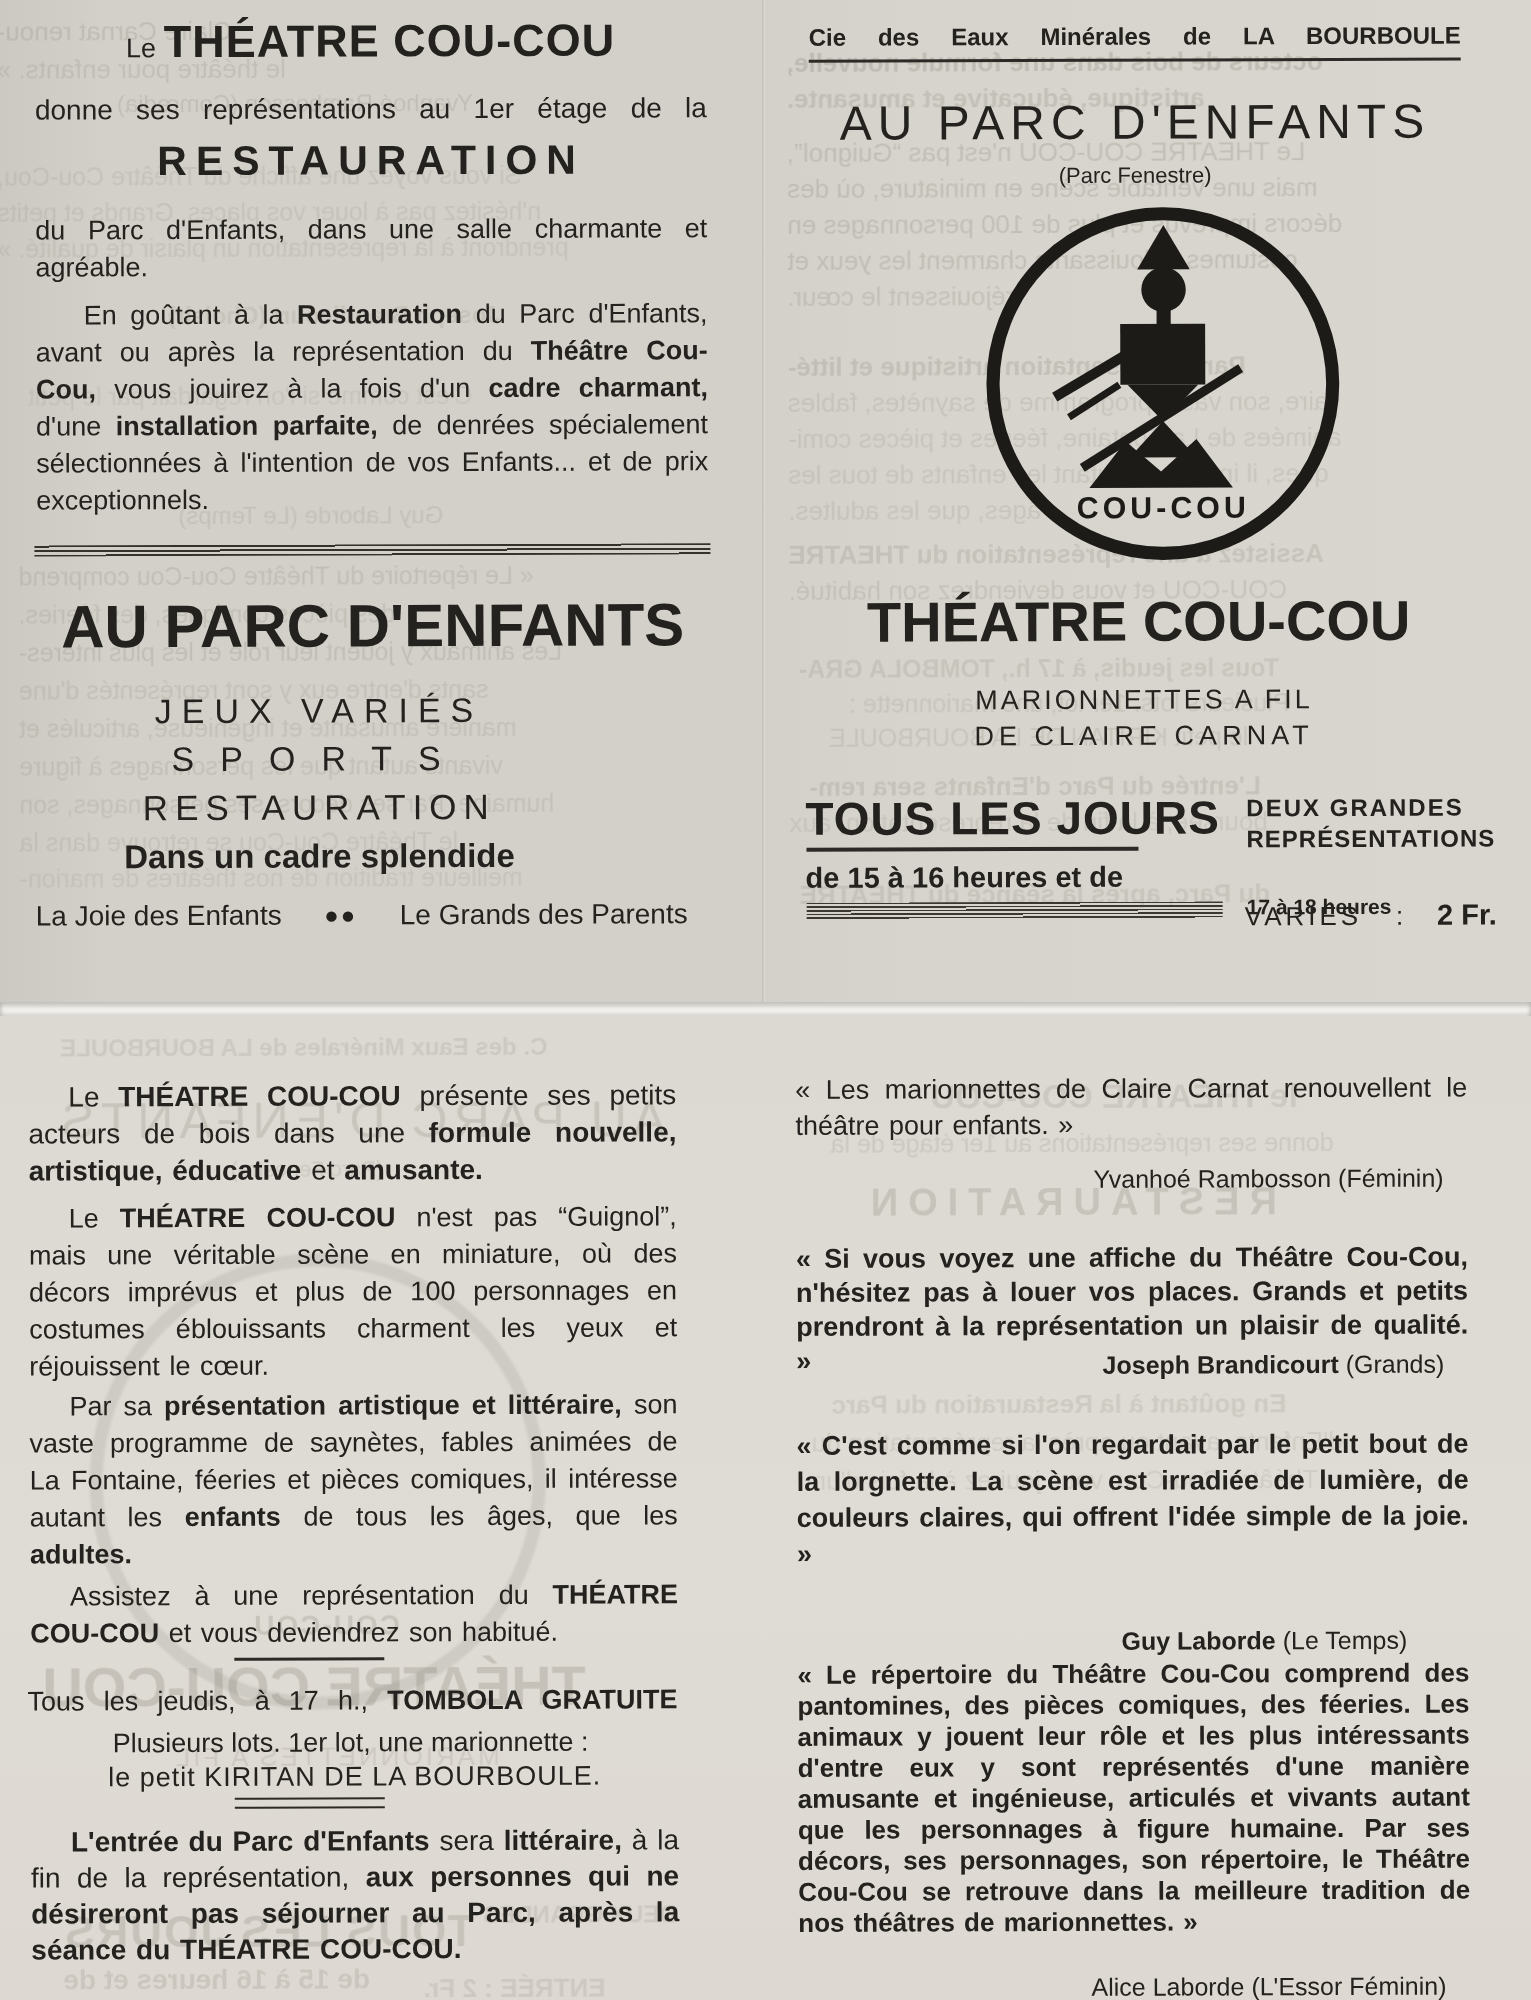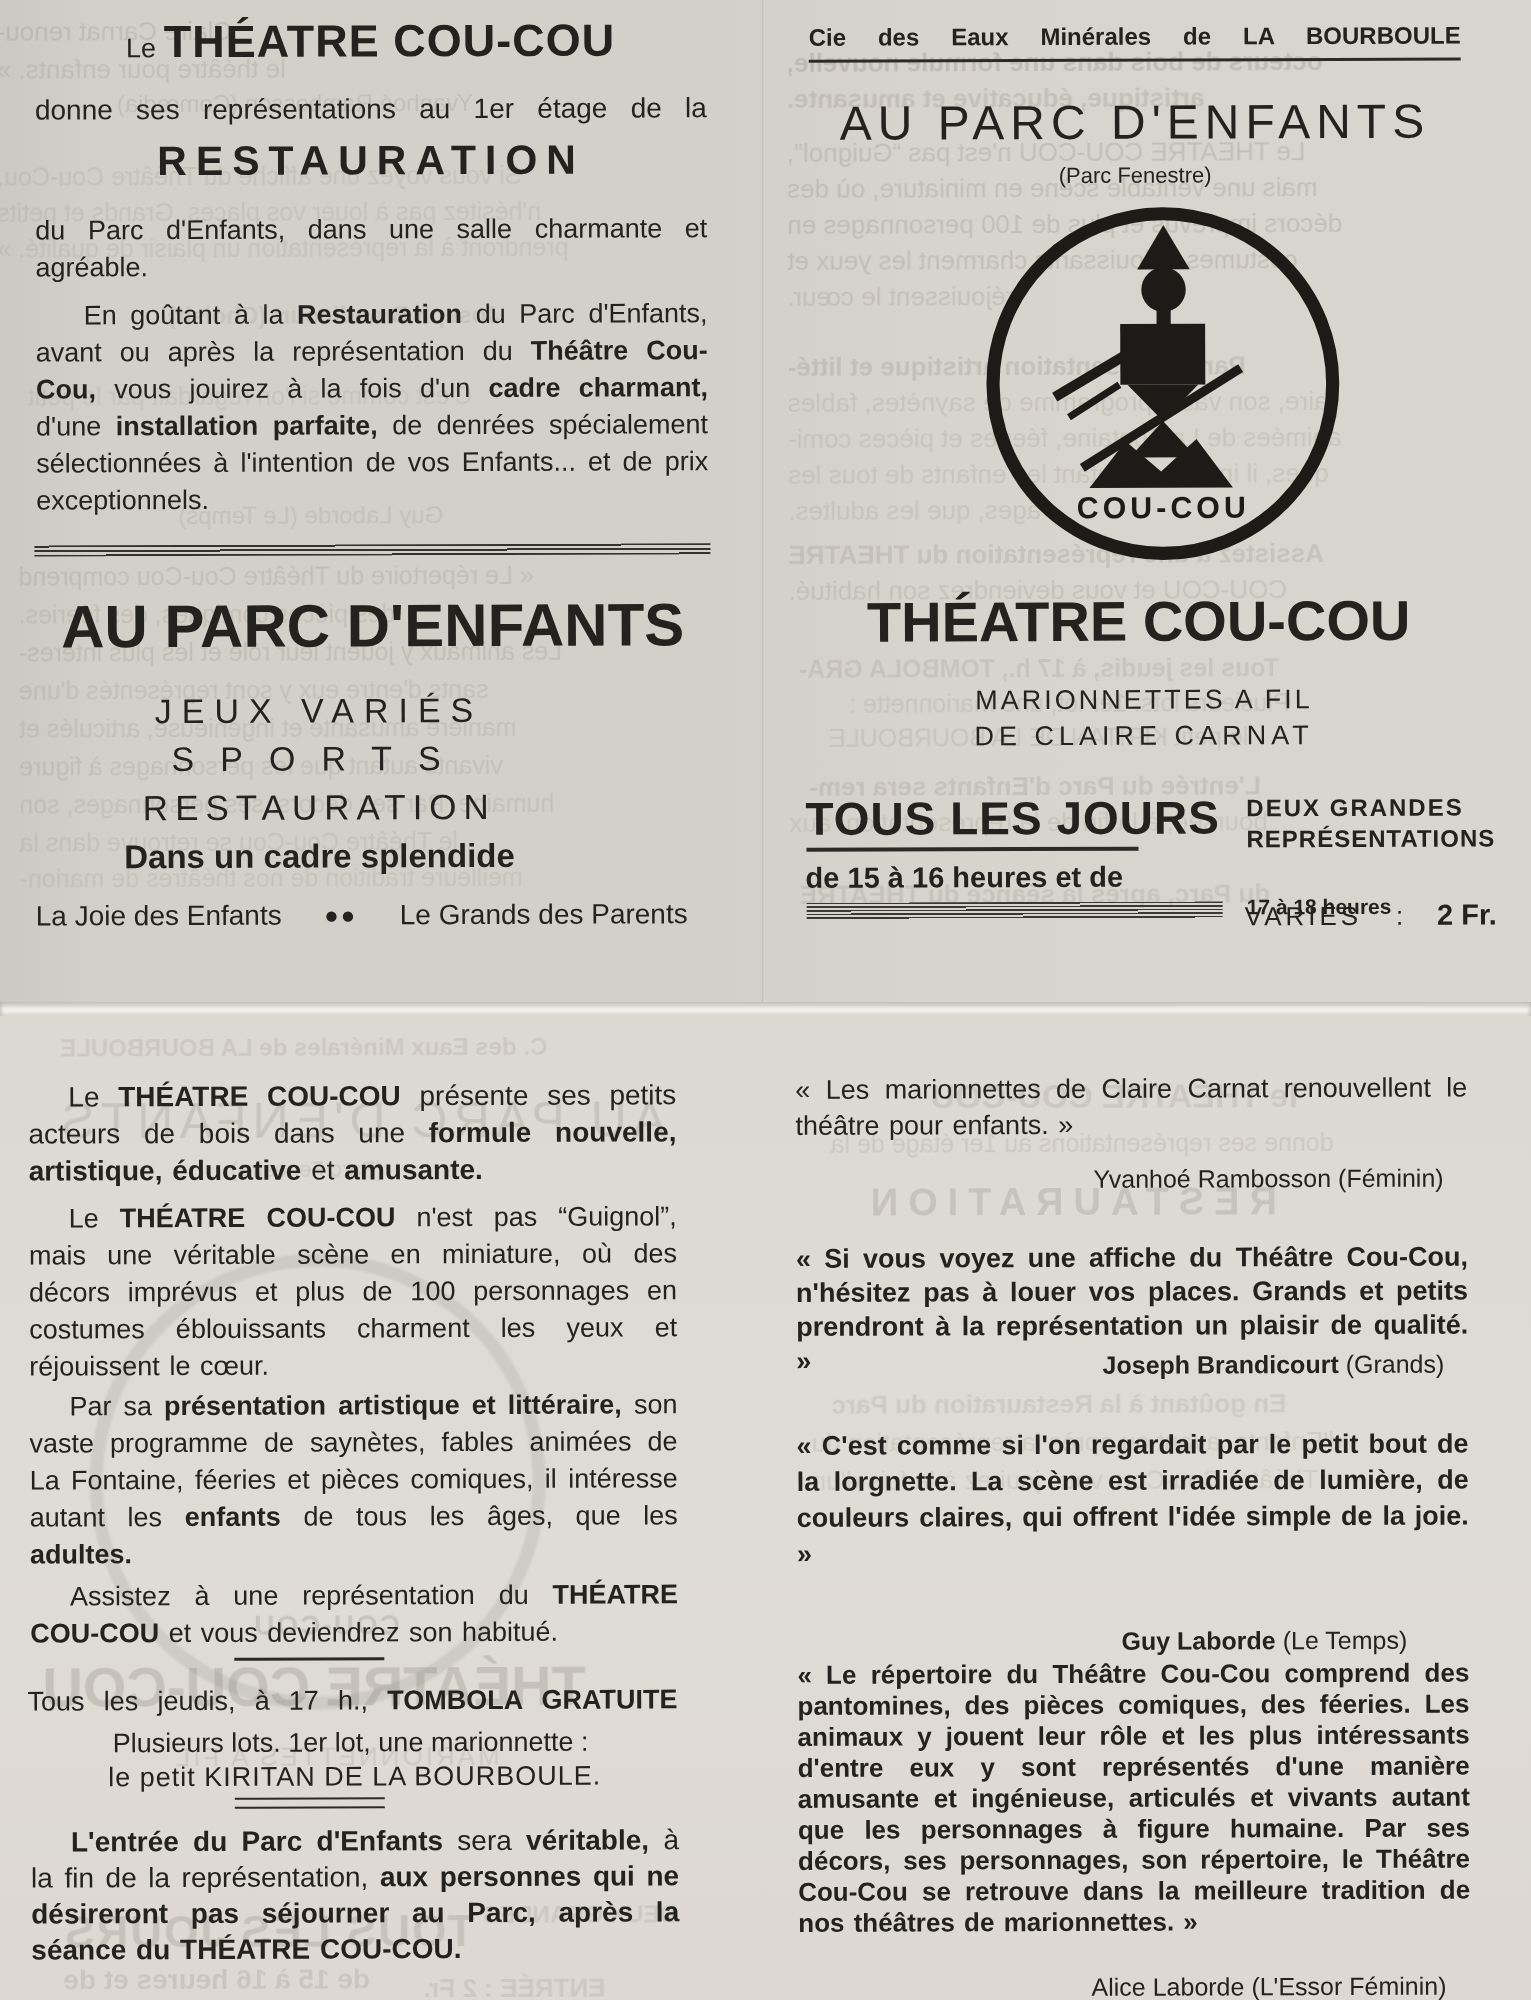--- a/index.html
+++ b/index.html
@@ -218,21 +218,21 @@
 
     <div class="blk bl-p bl-p1 just"><span>Le </span><span class="b">THÉATRE COU-COU</span><span> présente ses petits acteurs de bois dans une </span><span class="b">formule nouvelle, artistique, éducative</span><span> et </span><span class="b">amusante.</span></div>
     <div class="blk bl-p bl-p2 just"><span>Le </span><span class="b">THÉATRE COU-COU</span><span> n'est pas “Guignol”, mais une véritable scène en miniature, où des décors imprévus et plus de 100 personnages en costumes éblouissants charment les yeux et réjouissent le cœur.</span></div>
     <div class="blk bl-p bl-p3 just"><span>Par sa </span><span class="b">présentation artistique et littéraire,</span><span> son vaste programme de saynètes, fables animées de La Fontaine, féeries et pièces comiques, il intéresse autant les </span><span class="b">enfants</span><span> de tous les âges, que les </span><span class="b">adultes.</span></div>
     <div class="blk bl-p bl-p4 just"><span>Assistez à une représentation du </span><span class="b">THÉATRE COU-COU</span><span> et vous deviendrez son habitué.</span></div>
     <div class="blk bl-rule1"></div>
     <div class="blk bl-tombola jlast"><span>Tous les jeudis, à 17 h., </span><span class="b">TOMBOLA GRATUITE</span></div>
     <div class="blk bl-lots ctr">Plusieurs lots. 1er lot, une marionnette :</div>
     <div class="blk bl-prize ctr">le petit KIRITAN DE LA BOURBOULE.</div>
     <div class="blk bl-rule2"></div>
-    <div class="blk bl-p bl-p5 just"><span class="b">L'entrée du Parc d'Enfants</span><span> sera </span><span class="b">véritable,</span><span> à la fin de la représentation, </span><span class="b">aux personnes qui ne désireront pas séjourner au Parc, après la séance du THÉATRE COU-COU.</span></div>
+    <div class="blk bl-p bl-p5 just"><span class="b">L'entrée du Parc d'Enfants</span><span> sera </span><span class="b">littéraire,</span><span> à la fin de la représentation, </span><span class="b">aux personnes qui ne désireront pas séjourner au Parc, après la séance du THÉATRE COU-COU.</span></div>
 
     <div class="blk br-q br-q1 just">« Les marionnettes de Claire Carnat renouvellent le théâtre pour enfants. »</div>
     <div class="blk br-attr br-a1">
       <span class="name">Yvanhoé Rambosson</span>
       <span>(Féminin)</span>
     </div>
     <div class="blk br-q br-q2 just">« Si vous voyez une affiche du Théâtre Cou-Cou, n'hésitez pas à louer vos places. Grands et petits prendront à la représentation un plaisir de qualité. »</div>
     <div class="blk br-attr br-a2">
       <span class="name">Joseph Brandicourt</span>
       <span>(Grands)</span>

